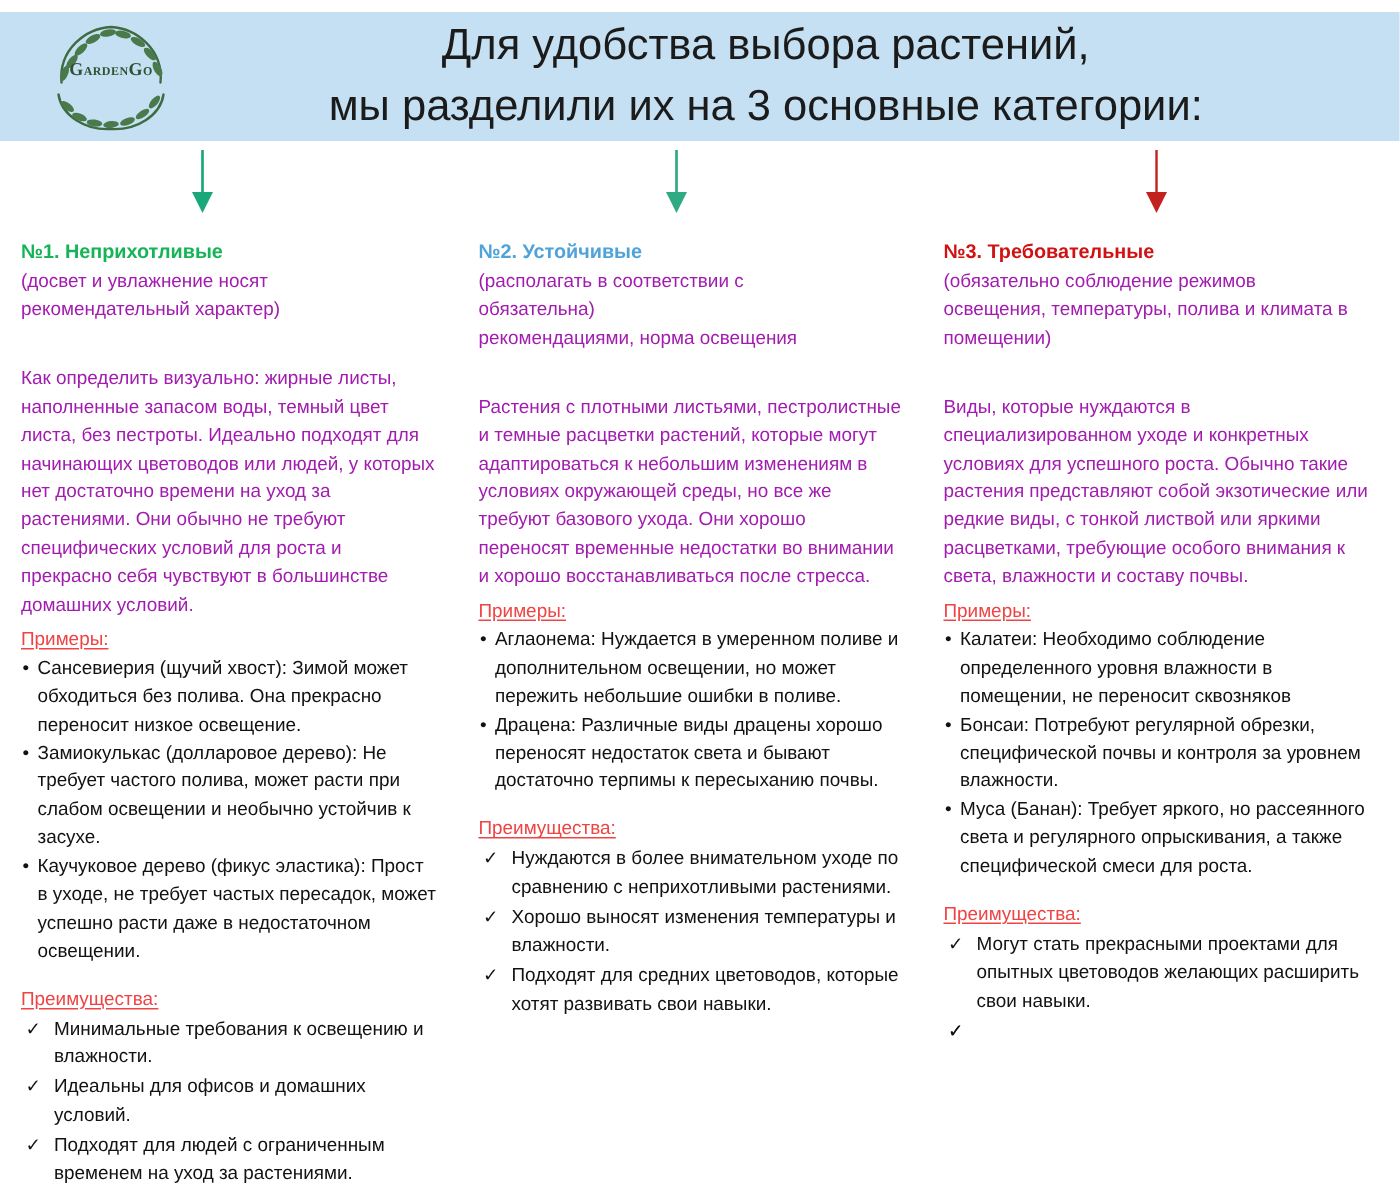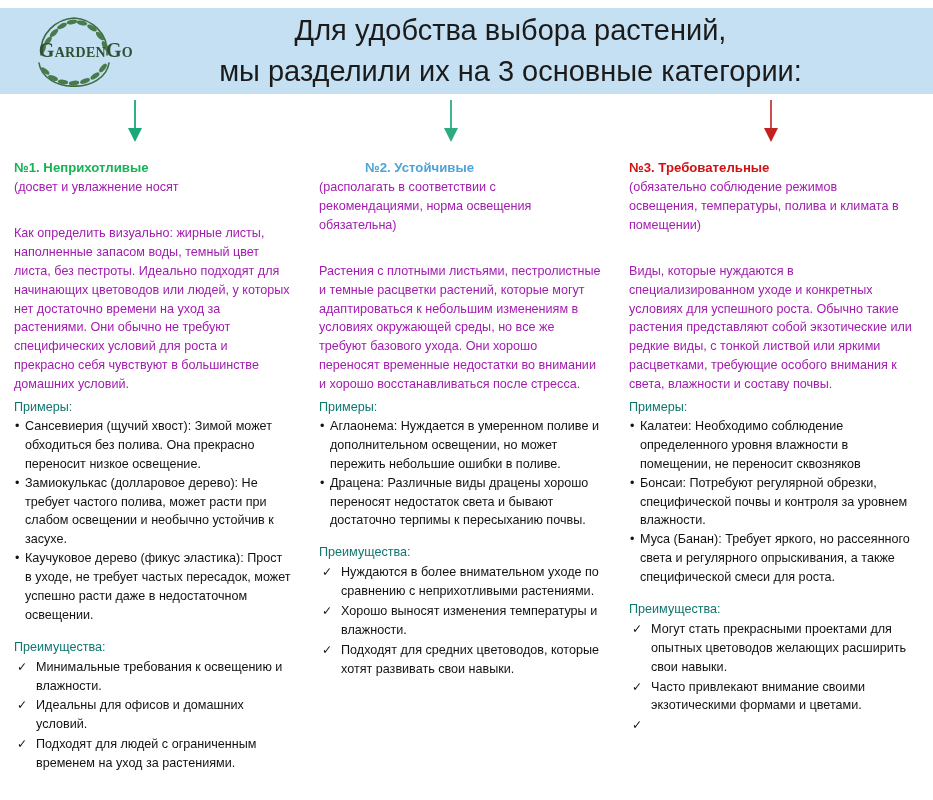--- a/index.html
+++ b/index.html
@@ -27,25 +27,25 @@
     align-items: center;
     justify-content: center;
     flex: 0 0 148px;
   }
   .logo-inner { position: relative; width: 118px; height: 80px; }
   .logo-wreath { position: absolute; left: 0; top: 0; width: 118px; height: 80px; }
   .logo-word {
     position: absolute;
     left: 0; top: 29px;
     width: 118px;
-    text-align: right;
+    text-align: center;
     font-family: "Liberation Serif", serif;
     font-variant: small-caps;
     font-weight: bold;
-    font-size: 20px;
+    font-size: 12px;
     letter-spacing: 0.3px;
     color: #2e5233;
     line-height: 1;
   }
   .header-title {
     flex: 1 1 auto;
     text-align: center;
     padding-right: 60px;
     font-size: 29px;
     line-height: 1.42;
@@ -80,34 +80,35 @@
   .col-2 { width: 310px; }
   .col-3 { width: 318px; }
 
   .col-title {
     font-weight: bold;
     font-size: 13.2px;
     line-height: 1.45;
     margin-bottom: 1px;
   }
   .c1 .col-title { color: #16b457; }
-  .c2 .col-title { color: #4fa3d8; margin-left: 46px; }
+  .c2 .col-title { color: #4fa3d8; }
   .c3 .col-title { color: #d01212; }
 
   .para {
     font-size: 12.6px;
     line-height: 1.50;
     color: #a21caf;
   }
   .para.gap { margin-top: 27px; }
 
   .sub-head {
     font-size: 12.6px;
     line-height: 1.50;
-    color: #0f766e;
+    color: #ef4444;
+    text-decoration: underline;
     text-underline-offset: 2px;
     margin-top: 13px;
   }
   .sub-head.tight { margin-top: 0; }
 
   ul.bullets { list-style: none; }
   ul.bullets li {
     font-size: 12.6px;
     line-height: 1.50;
     color: #121212;
@@ -190,42 +191,43 @@
   <line x1="9" y1="0" x2="9" y2="30" stroke="#c32020" stroke-width="1.6"></line>
   <polygon points="2,28 16,28 9,42" fill="#c32020"></polygon>
 </svg>
 
 <div class="columns">
 
   <div class="col col-1 c1">
     <div class="col-title">№1. Неприхотливые</div>
     <div class="para">
       <div>(досвет и увлажнение носят</div>
+      <div>рекомендательный характер)</div>
     </div>
     <div class="para gap">Как определить визуально: жирные листы, наполненные запасом воды, темный цвет листа, без пестроты. Идеально подходят для начинающих цветоводов или людей, у которых нет достаточно времени на уход за растениями. Они обычно не требуют специфических условий для роста и прекрасно себя чувствуют в большинстве домашних условий.</div>
     <div class="sub-head tight" style="margin-top:4px">Примеры:</div>
     <ul class="bullets">
       <li>Сансевиерия (щучий хвост): Зимой может обходиться без полива. Она прекрасно переносит низкое освещение.</li>
       <li>Замиокулькас (долларовое дерево): Не требует частого полива, может расти при слабом освещении и необычно устойчив к засухе.</li>
       <li>Каучуковое дерево (фикус эластика): Прост в уходе, не требует частых пересадок, может успешно расти даже в недостаточном освещении.</li>
     </ul>
     <div class="sub-head">Преимущества:</div>
     <ul class="checks">
       <li><span class="chk">✓</span><span>Минимальные требования к освещению и влажности.</span></li>
       <li><span class="chk">✓</span><span>Идеальны для офисов и домашних условий.</span></li>
       <li><span class="chk">✓</span><span>Подходят для людей с ограниченным временем на уход за растениями.</span></li>
     </ul>
   </div>
 
   <div class="col col-2 c2">
     <div class="col-title">№2. Устойчивые</div>
     <div class="para">
       <div>(располагать в соответствии с</div>
+      <div>обязательна)</div>
       <div>рекомендациями, норма освещения</div>
-      <div>обязательна)</div>
     </div>
     <div class="para gap">Растения с плотными листьями, пестролистные и темные расцветки растений, которые могут адаптироваться к небольшим изменениям в условиях окружающей среды, но все же требуют базового ухода. Они хорошо переносят временные недостатки во внимании и хорошо восстанавливаться после стресса.</div>
     <div class="sub-head tight" style="margin-top:4px">Примеры:</div>
     <ul class="bullets">
       <li>Аглаонема: Нуждается в умеренном поливе и дополнительном освещении, но может пережить небольшие ошибки в поливе.</li>
       <li>Драцена: Различные виды драцены хорошо переносят недостаток света и бывают достаточно терпимы к пересыханию почвы.</li>
     </ul>
     <div class="sub-head">Преимущества:</div>
     <ul class="checks">
       <li><span class="chk">✓</span><span>Нуждаются в более внимательном уходе по сравнению с неприхотливыми растениями.</span></li>
@@ -244,18 +246,18 @@
     <div class="para gap">Виды, которые нуждаются в специализированном уходе и конкретных условиях для успешного роста. Обычно такие растения представляют собой экзотические или редкие виды, с тонкой листвой или яркими расцветками, требующие особого внимания к света, влажности и составу почвы.</div>
     <div class="sub-head tight" style="margin-top:4px">Примеры:</div>
     <ul class="bullets">
       <li>Калатеи: Необходимо соблюдение определенного уровня влажности в помещении, не переносит сквозняков</li>
       <li>Бонсаи: Потребуют регулярной обрезки, специфической почвы и контроля за уровнем влажности.</li>
       <li>Муса (Банан): Требует яркого, но рассеянного света и регулярного опрыскивания, а также специфической смеси для роста.</li>
     </ul>
     <div class="sub-head">Преимущества:</div>
     <ul class="checks">
       <li><span class="chk">✓</span><span>Могут стать прекрасными проектами для опытных цветоводов желающих расширить свои навыки.</span></li>
-      <li><span class="chk">✓</span><span>Часто привлекают внимание своими экзотическими формами и цветами.</span></li>
       <li><span class="chk">✓</span></li>
+      <li><span class="chk">✓</span></li>
     </ul>
   </div>
 
 </div>
 
 </body></html>

